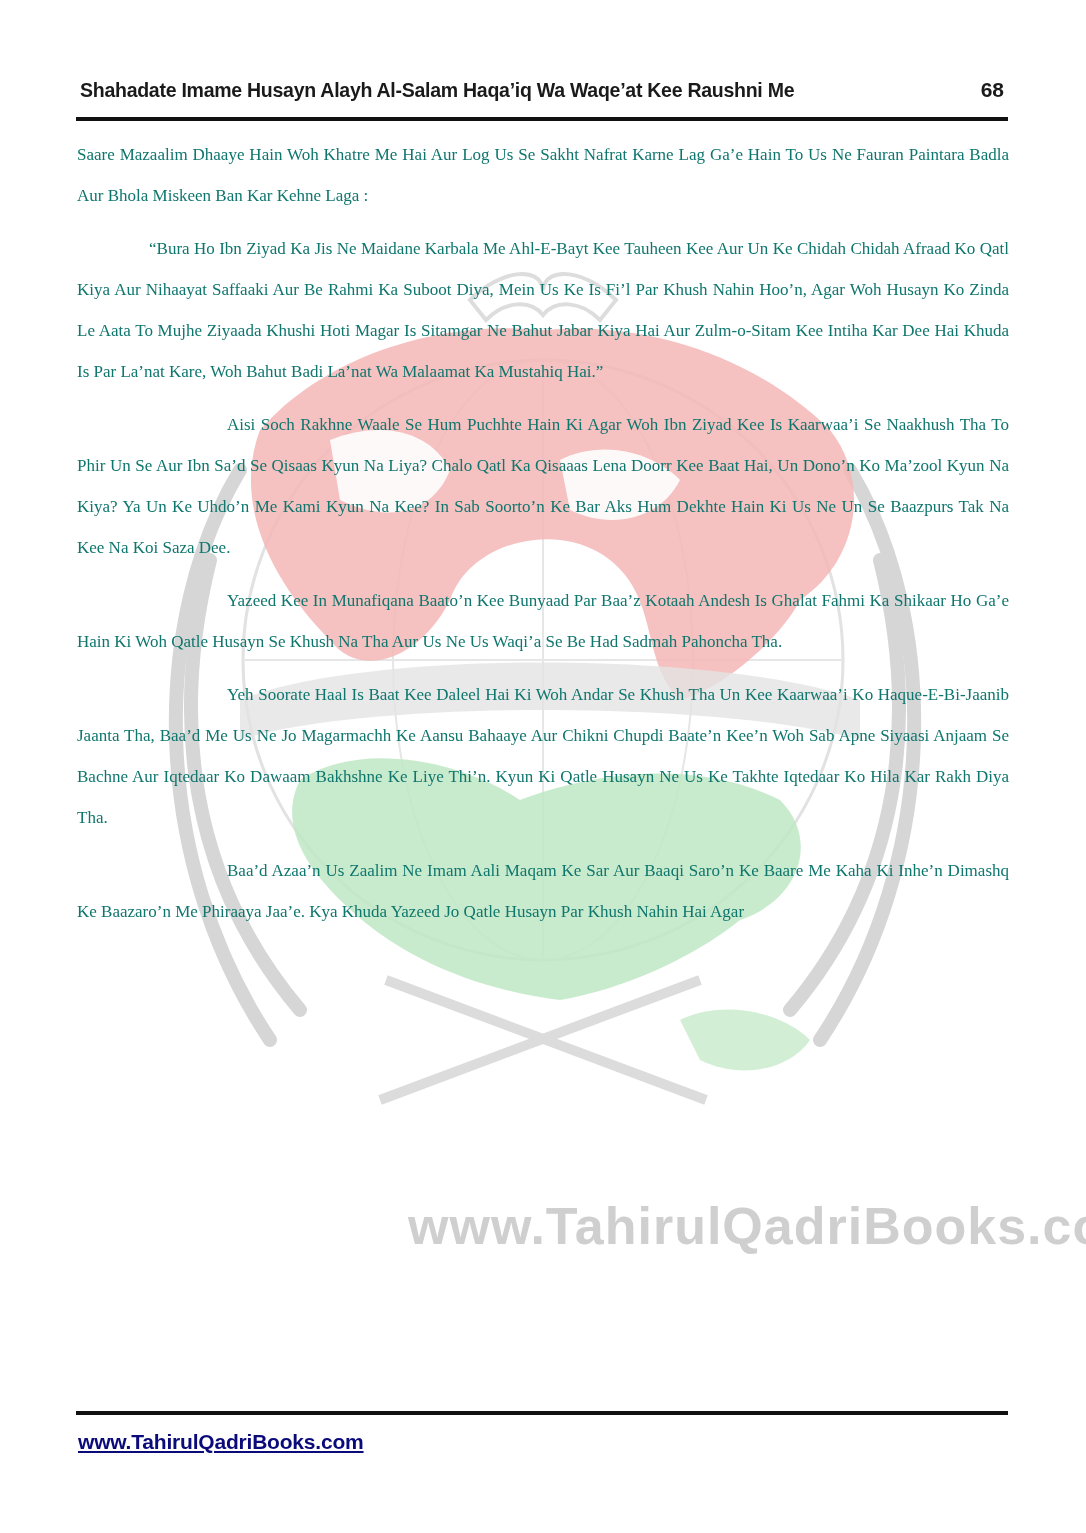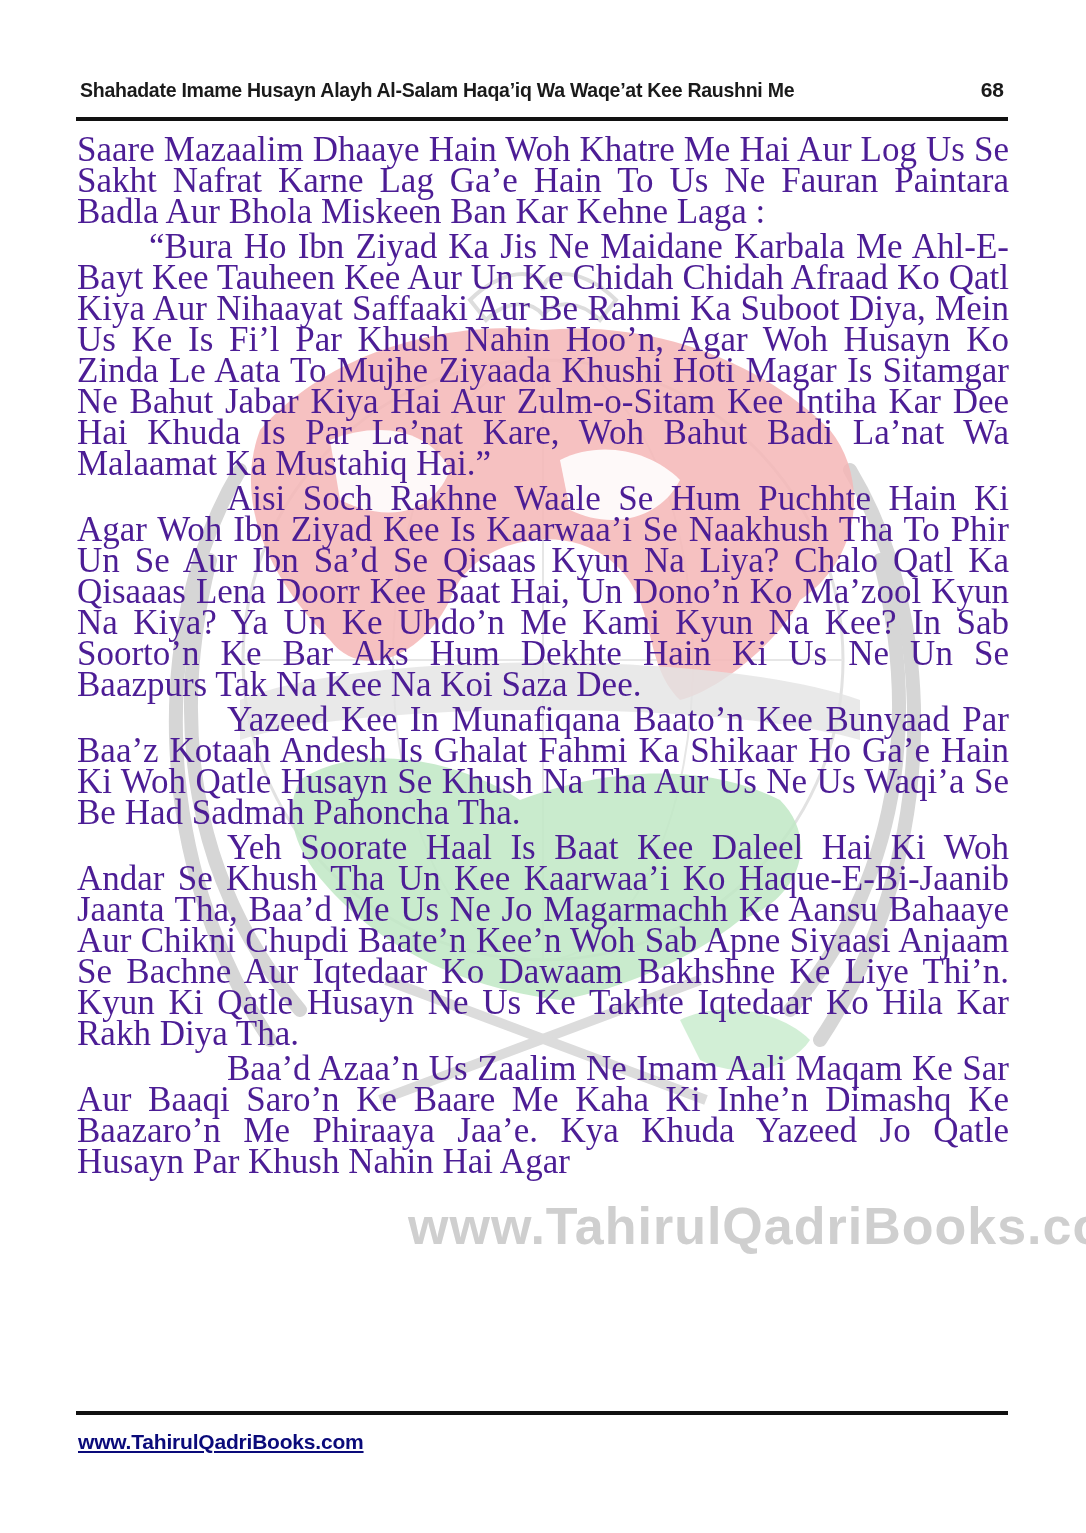--- a/index.html
+++ b/index.html
@@ -19,25 +19,25 @@
       z-index: 2;
       font-weight: bold;
     }
     .header .title { position: absolute; left: 2px; top: 2px; letter-spacing: -0.3px; transform: scaleX(0.93); transform-origin: left top; white-space: nowrap; }
     .header .pagenum { position: absolute; right: 4px; top: 2px; }
     .rule-top { position: absolute; left: 76px; top: 117px; width: 932px; height: 4px; background: #111; z-index: 2; }
     .rule-bottom { position: absolute; left: 76px; top: 1411px; width: 932px; height: 4px; background: #111; z-index: 2; }
 
     .body-text {
       position: absolute; left: 77px; top: 134px; width: 932px;
-      font-family: "Liberation Serif", serif; font-size: 35px; line-height: 31px;
-      color: #4c1d95; z-index: 2;
+      font-family: "Liberation Serif", serif; font-size: 17px; line-height: 41px;
+      color: #0f766e; z-index: 2;
     }
     .para { margin: 0; text-align: justify; }
-    .para + .para { margin-top: 4px; }
+    .para + .para { margin-top: 12px; }
     .para.indent-small { text-indent: 72px; }
     .para.indent-large { text-indent: 150px; }
 
     .footer-link {
       position: absolute; left: 78px; top: 1430px;
       font-family: "Liberation Sans", sans-serif; font-weight: bold; font-size: 21px;
       color: #0a0a7a; text-decoration: underline; letter-spacing: -0.2px; z-index: 2;
     }
   </style>
 </head>

